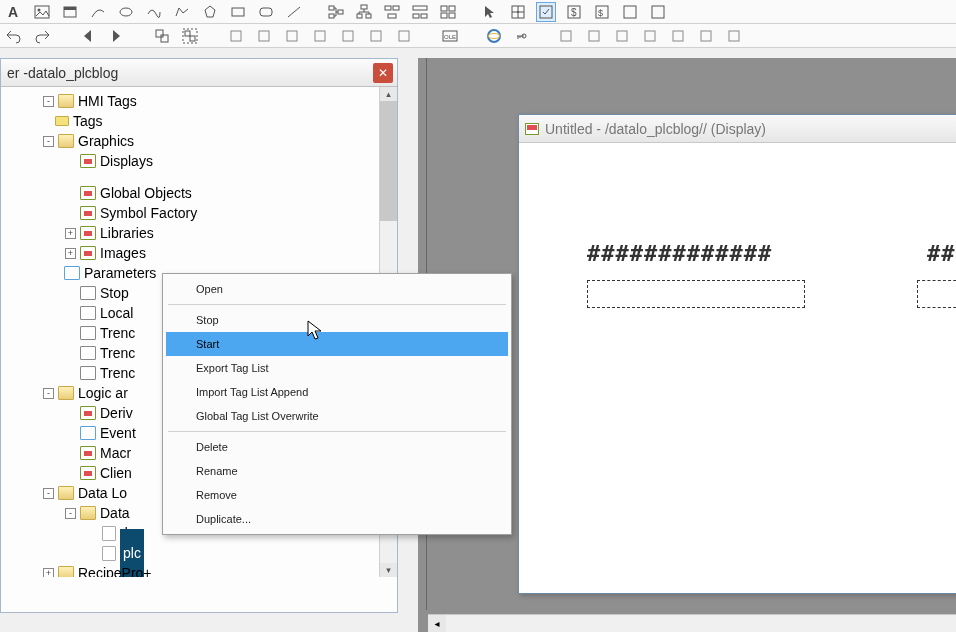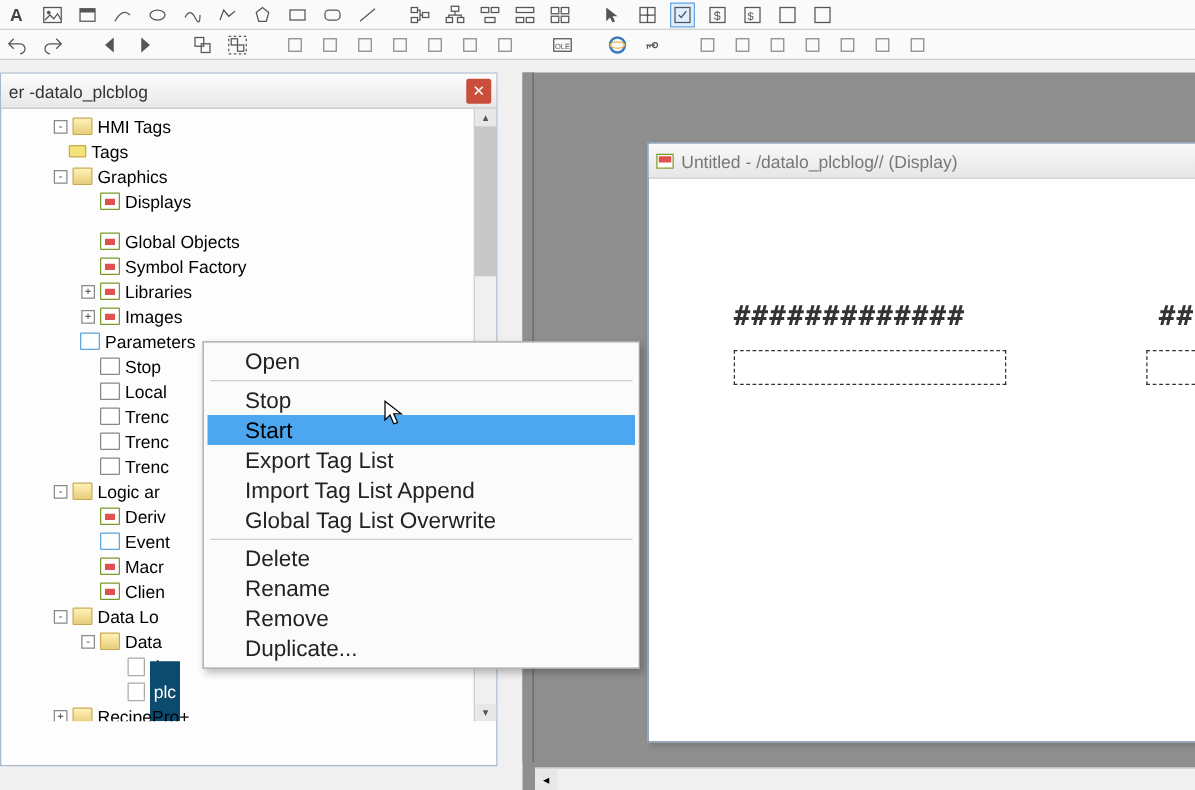--- a/index.html
+++ b/index.html
@@ -135,21 +135,21 @@
     top: 273px;
     width: 350px;
     background: #fbfbfb;
     border: 1px solid #a0a0a0;
     box-shadow: 2px 3px 6px rgba(0,0,0,0.25);
     padding: 3px;
     z-index: 100;
   }
   .ctx-item {
     padding: 3px 30px;
-    font-size: 18px;
+    font-size: 11px;
     color: #222;
     height: 24px;
     display:flex;align-items:center;
   }
   .ctx-item.hovered {
     background: #4da6f0;
     color: #000;
   }
   .ctx-sep {
     border-top: 1px solid #d0d0d0;

